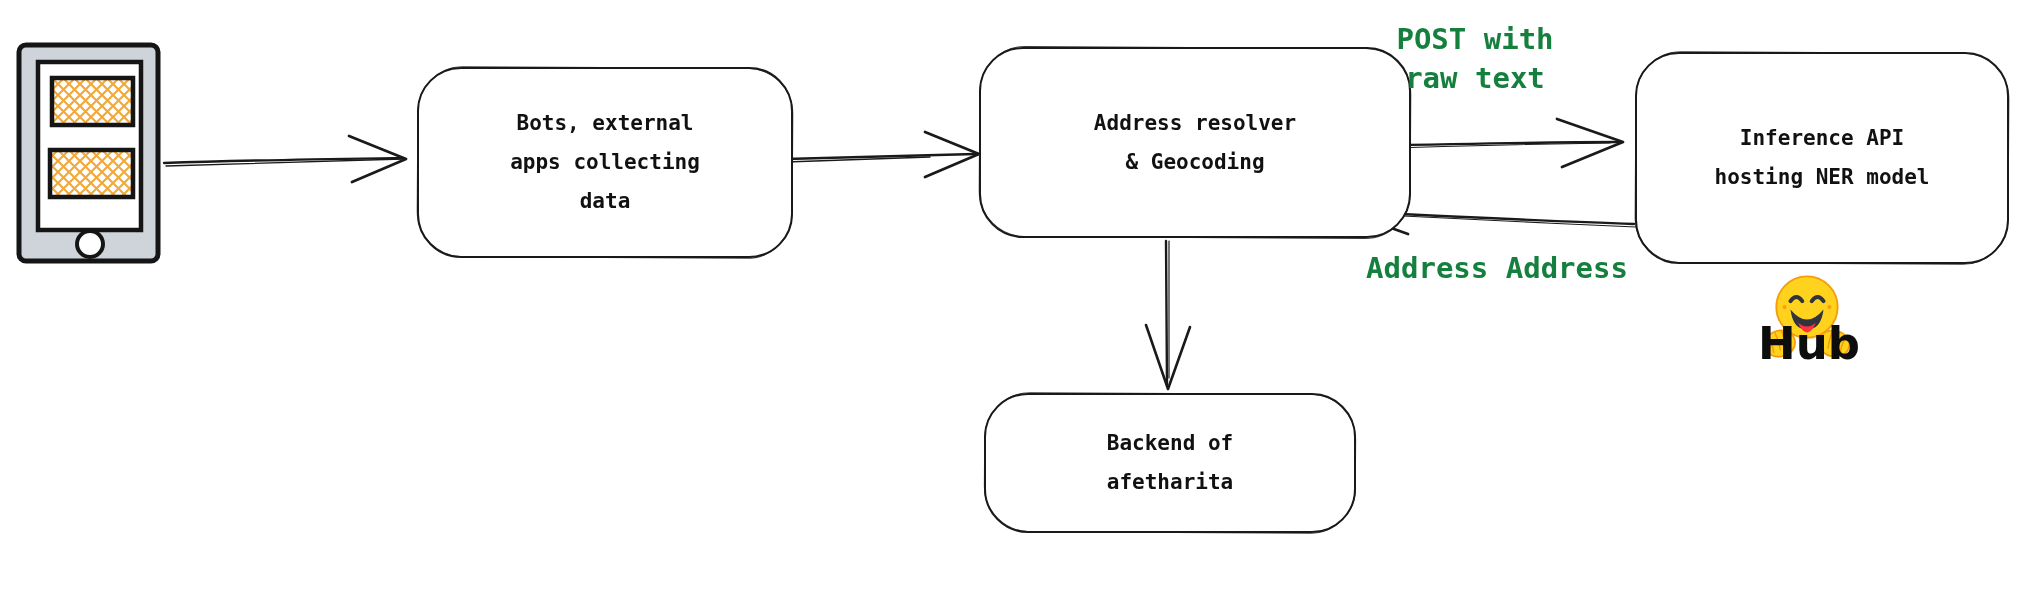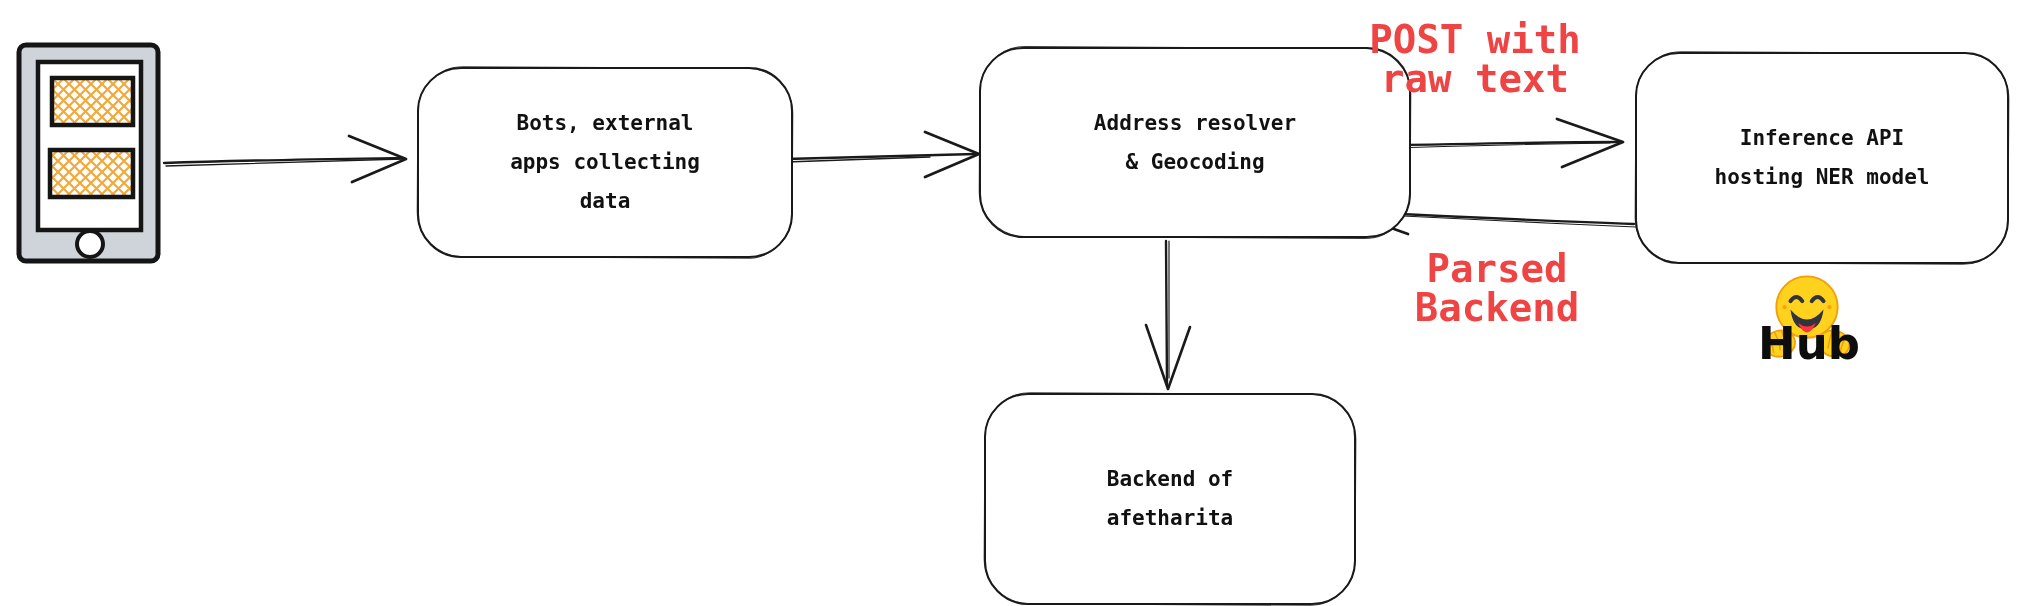--- a/index.html
+++ b/index.html
@@ -34,22 +34,22 @@
     white-space:pre-line;
     font-weight:bold;
     font-size:21px; line-height:39px;
     color:#111111;
   }
   .edge-label {
     position:absolute;
     text-align:center;
     white-space:pre-line;
     font-weight:bold;
-    font-size:39px; line-height:39px;
-    color:#ef4444;
+    font-size:29px; line-height:39px;
+    color:#15803d;
   }
   .icon-svg { position:absolute; }
   .hub-label {
     position:absolute;
     left:1758px; top:326px; width:100px;
     text-align:center;
     font-family:"DejaVu Sans", sans-serif;
     font-weight:bold; font-size:45px; line-height:36px;
     color:#0d0d0d;
   }
@@ -111,29 +111,29 @@
   <div class="node" style="left:979px; top:47px; width:432px; height:191px;justify-content:center;">
     <div class="node-label">Address resolver
 &amp; Geocoding</div>
   </div>
 
   <div class="node" style="left:1635px; top:52px; width:374px; height:212px;">
     <div class="node-label">Inference API
 hosting NER model</div>
   </div>
 
-  <div class="node" style="left:984px; top:393px; width:372px; height:212px;">
+  <div class="node" style="left:984px; top:393px; width:372px; height:140px;">
     <div class="node-label">Backend of
 afetharita</div>
   </div>
 
   <div class="edge-label" style="left:1360px; top:20px; width:230px;">POST with
 raw text</div>
 
-  <div class="edge-label" style="left:1348px; top:249px; width:298px;">Parsed Backend</div>
+  <div class="edge-label" style="left:1348px; top:249px; width:298px;">Address Address</div>
 
   <svg class="icon-svg" style="left:1762px; top:274px;" width="90" height="92" viewBox="0 0 76 78">
     <circle cx="38" cy="28" r="26" fill="#ffd21e" stroke="#f59e0b" stroke-width="1.6"></circle>
     <path d="M24,23 q5,-7 10,0" stroke="#32343d" stroke-width="3.4" fill="none" stroke-linecap="round"></path>
     <path d="M42,23 q5,-7 10,0" stroke="#32343d" stroke-width="3.4" fill="none" stroke-linecap="round"></path>
     <circle cx="19" cy="28" r="1.8" fill="#ff9d0b"></circle>
     <circle cx="57" cy="28" r="1.8" fill="#ff9d0b"></circle>
     <path d="M24,30 q14,17 28,0 q-2,17 -14,17 q-12,0 -14,-17 z" fill="#32343d"></path>
     <path d="M30.5,41.5 q7.5,6 15,0 q-3.5,8 -7.5,8 q-4,0 -7.5,-8 z" fill="#ff323d"></path>
     <g transform="rotate(-14 15 59)">

